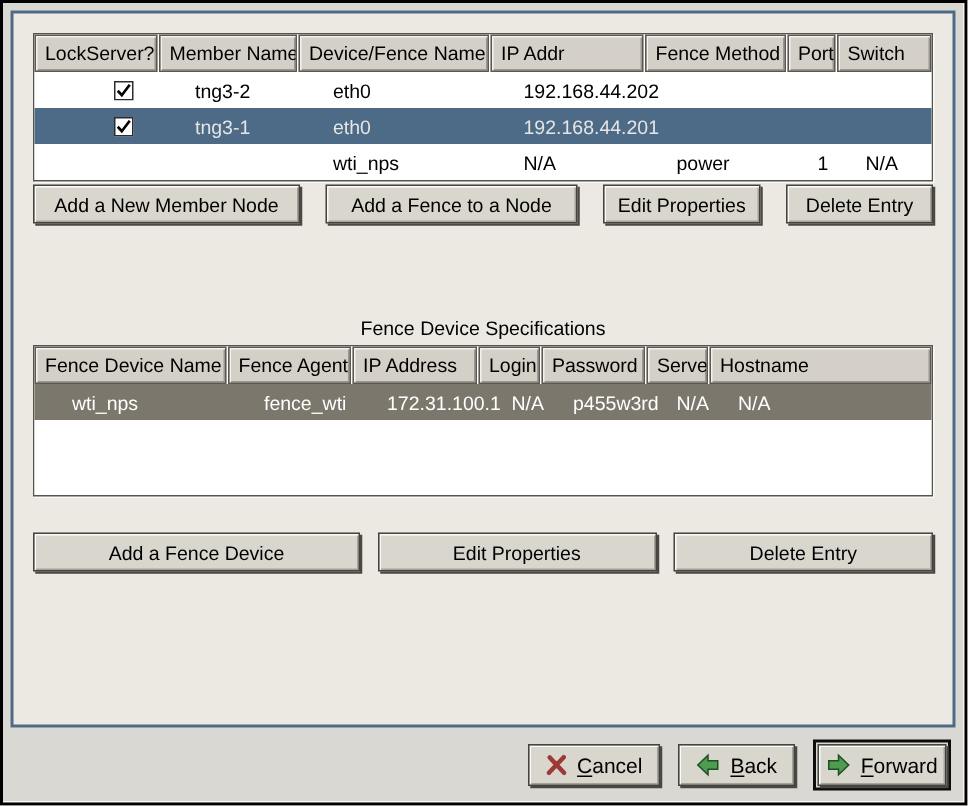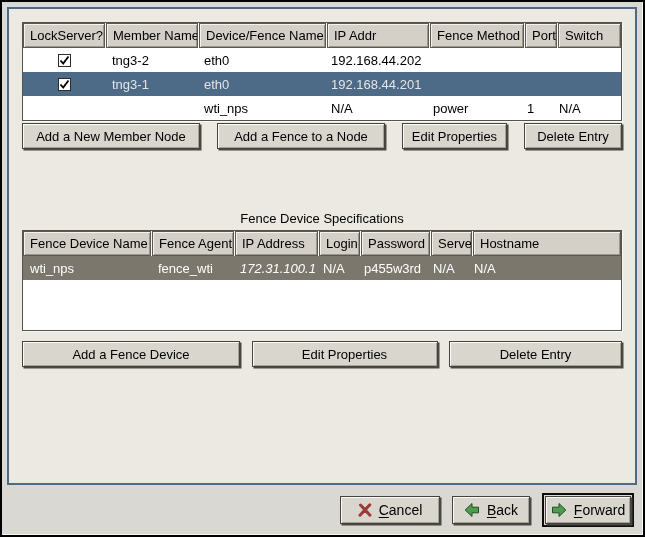--- a/index.html
+++ b/index.html
@@ -33,54 +33,54 @@
   .thead{display:flex;background:#fff;}
   .th{
     flex:0 0 auto;height:25px;line-height:23px;padding-left:6px;
     background:#d4d0c8;border:1px solid #5b5751;margin-right:1px;
     box-shadow:inset 1px 1px 0 #f4f2ee,inset -1px -1px 0 #9b978e;
     white-space:nowrap;overflow:hidden;font-size:13px;
   }
   .th:last-child{flex:1 1 auto;margin-right:0;}
   .tbody{background:#fff;}
   .tbody.tall{min-height:74px;}
-  .tr{display:flex;height:24px;align-items:center;}
+  .tr{display:flex;height:24px;align-items:center;padding-left:18px;}
   .tr.sel-blue{background:#4d6a86;color:#e5e5e5;}
   .tr.sel-gray{background:#7c776d;color:#fff;}
   .td{
     flex:0 0 auto;padding-left:7px;white-space:nowrap;
     overflow:hidden;font-size:13px;
   }
   .td:last-child{flex:1 1 auto;}
   .td.ck{display:flex;justify-content:center;padding-left:0;}
   .checkbox{
     width:13px;height:13px;background:#fff;border:1px solid #2e2c29;
     display:inline-flex;align-items:center;justify-content:center;
   }
   
   .btnbar{display:flex;justify-content:space-between;margin-top:2px;}
-  .btnbar.b2{margin-top:10px;}
+  .btnbar.b2{margin-top:24px;}
   .gbtn{
     height:26px;background:#d9d6ce;border:1px solid #45433e;
     box-shadow:inset 1px 1px 0 #fcfbf9,inset -1px -1px 0 #a6a298,1.5px 1.5px 0 #4a4843;
     font-family:inherit;font-size:13px;color:#000;cursor:default;
   }
   
   .footer{
     height:50px;display:flex;align-items:center;justify-content:flex-end;
     gap:12px;padding-right:9px;
   }
   .fbtn{
     display:inline-flex;align-items:center;justify-content:center;gap:7px;
     height:28px;background:#d9d6ce;border:1px solid #45433e;
     box-shadow:inset 1px 1px 0 #fcfbf9,inset -1px -1px 0 #a6a298,1.5px 1.5px 0 #4a4843;
     font-family:inherit;font-size:14px;color:#000;cursor:default;
   }
   .fbtn u{text-underline-offset:2px;}
-  .w-cancel{width:100px;}
+  .w-cancel{width:88px;}
   .w-back{width:78px;}
   .w-forward{width:86px;}
   .default-ring{
     border:2px solid #0d0d0d;background:#d9d8d2;padding:1px;
   }
   svg{display:block;}
 </style>
 </head>
 <body>
 
@@ -155,21 +155,21 @@
             <div class="th" style="width: 83px;">IP Address</div>
             <div class="th" style="width: 41px;">Login</div>
             <div class="th" style="width: 69px;">Password</div>
             <div class="th" style="width: 41px;">Server</div>
             <div class="th" style="width: 148px;">Hostname</div>
           </div>
         <div class="tbody tall">
             <div class="tr sel-gray">
               <div class="td" style="width: 128px;">wti_nps</div>
               <div class="td" style="width: 82px;">fence_wti</div>
-              <div class="td" style="width: 83px; font-style: italic;">172.31.100.1</div>
+              <div class="td" style="width: 83px;">172.31.100.1</div>
               <div class="td" style="width: 41px;">N/A</div>
               <div class="td" style="width: 69px;">p455w3rd</div>
               <div class="td" style="width: 41px;">N/A</div>
               <div class="td" style="width: 148px;">N/A</div>
             </div>
           </div>
       </div>
       <div class="btnbar b2" id="fence-buttons">
           <button class="gbtn" style="width: 218px;">Add a Fence Device</button>
           <button class="gbtn" style="width: 186px;">Edit Properties</button>

